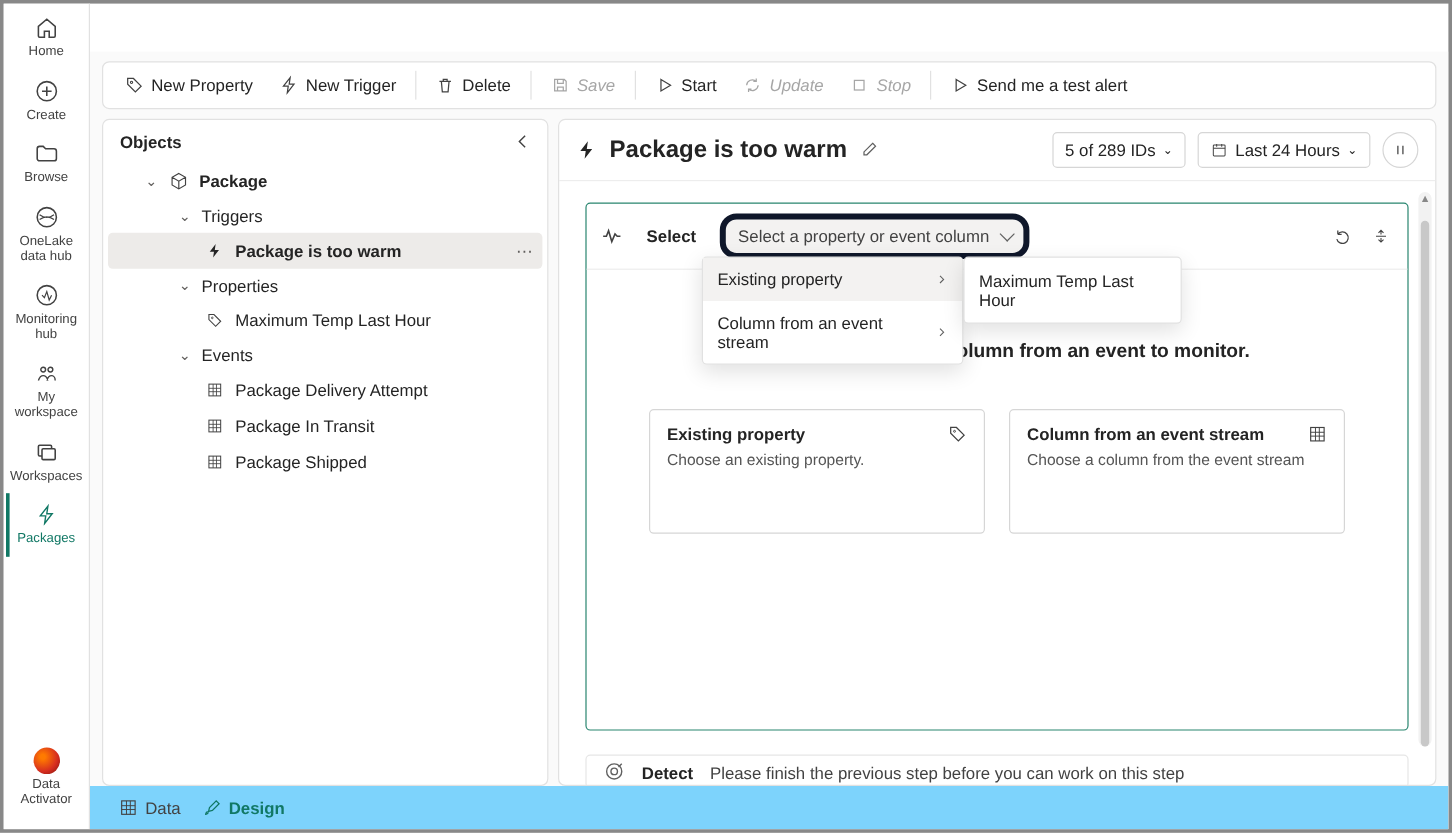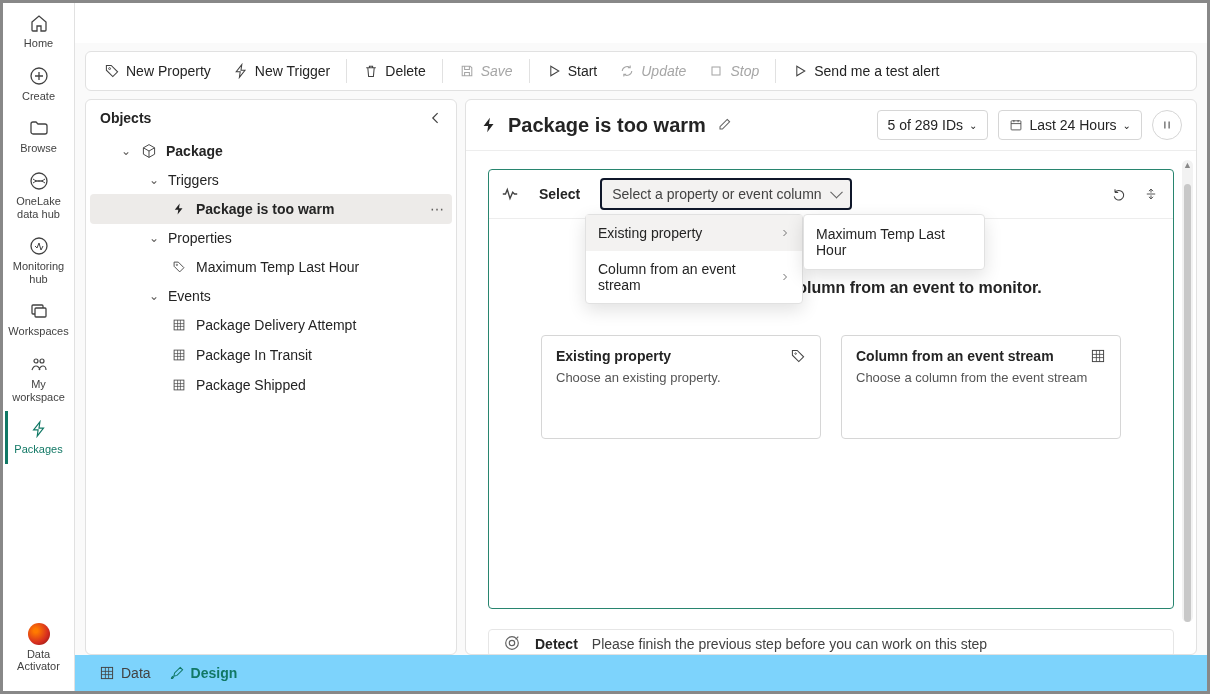--- a/index.html
+++ b/index.html
@@ -148,22 +148,22 @@
   .select-bar {
     display:flex; align-items:center;
     padding: 8px 12px;
     border-bottom:1px solid #ededed;
     gap:20px;
     position:relative;
   }
   .select-label { font-weight:600; }
   .select-dropdown {
     background:#f3f2f1;
-    border:2px solid #0f172a;
-    border-radius:4px;
+    border:5px solid #0f172a;
+    border-radius:14px;
     padding: 6px 28px 6px 10px;
     cursor:pointer;
     position:relative;
     color:#424242;
   }
   .select-dropdown::after {
     content:"";
     position:absolute; right:9px; top:50%;
     width:8px; height:8px; border-right:1.5px solid #616161; border-bottom:1.5px solid #616161;
     transform: translateY(-70%) rotate(45deg);
@@ -288,35 +288,35 @@
         <svg width="20" height="20" viewBox="0 0 20 20" fill="none">
             <circle cx="10" cy="10" r="8" stroke="#424242" stroke-width="1.3"></circle>
             <path d="M6 10l2 2 2-5 2 7 2-4" stroke="#424242" stroke-width="1" fill="none"></path>
           </svg>
       </span>
       <span>Monitoring hub</span>
     </div>
     <div class="rail-item">
       <span class="icon-wrap">
         <svg width="20" height="20" viewBox="0 0 20 20" fill="none">
-            <rect x="3" y="4" width="11" height="9" rx="1" stroke="#424242" stroke-width="1.3"></rect>
-            <rect x="6" y="7" width="11" height="9" rx="1" stroke="#424242" stroke-width="1.3" fill="#fff"></rect>
-          </svg>
-      </span>
-      <span>Workspaces</span>
-    </div>
-    <div class="rail-item">
-      <span class="icon-wrap">
-        <svg width="20" height="20" viewBox="0 0 20 20" fill="none">
             <circle cx="7" cy="7" r="2" stroke="#424242" stroke-width="1.2"></circle>
             <circle cx="13" cy="7" r="2" stroke="#424242" stroke-width="1.2"></circle>
             <path d="M3 16c1-3 3-4 4-4s3 1 4 4M10 16c1-3 3-4 4-4s3 1 3 4" stroke="#424242" stroke-width="1.2"></path>
           </svg>
       </span>
       <span>My workspace</span>
+    </div>
+    <div class="rail-item">
+      <span class="icon-wrap">
+        <svg width="20" height="20" viewBox="0 0 20 20" fill="none">
+            <rect x="3" y="4" width="11" height="9" rx="1" stroke="#424242" stroke-width="1.3"></rect>
+            <rect x="6" y="7" width="11" height="9" rx="1" stroke="#424242" stroke-width="1.3" fill="#fff"></rect>
+          </svg>
+      </span>
+      <span>Workspaces</span>
     </div>
     <div class="rail-item selected">
       <span class="icon-wrap">
         <svg width="18" height="18" viewBox="0 0 20 20" fill="none">
             <path d="M11 2L4 11h5l-1 7 7-9h-5l1-7z" stroke="#117865" stroke-width="1.3" fill="none"></path>
           </svg>
       </span>
       <span>Packages</span>
     </div>
     <div class="rail-spacer"></div>

